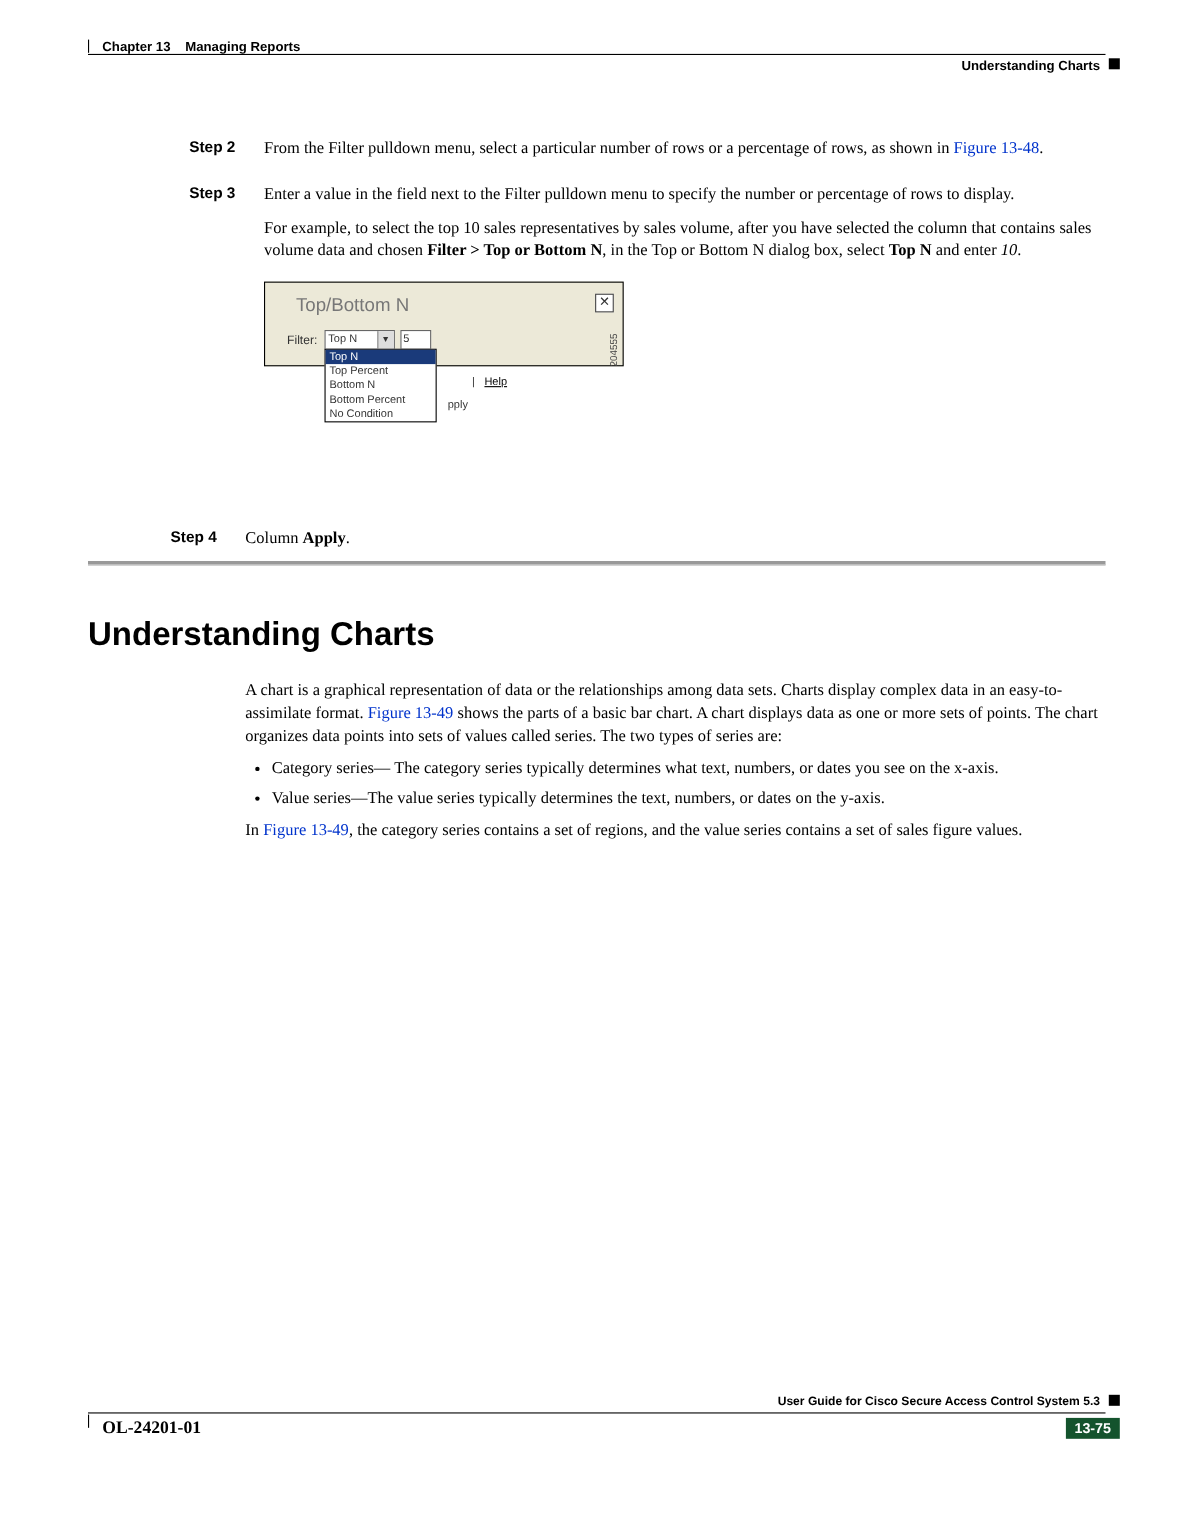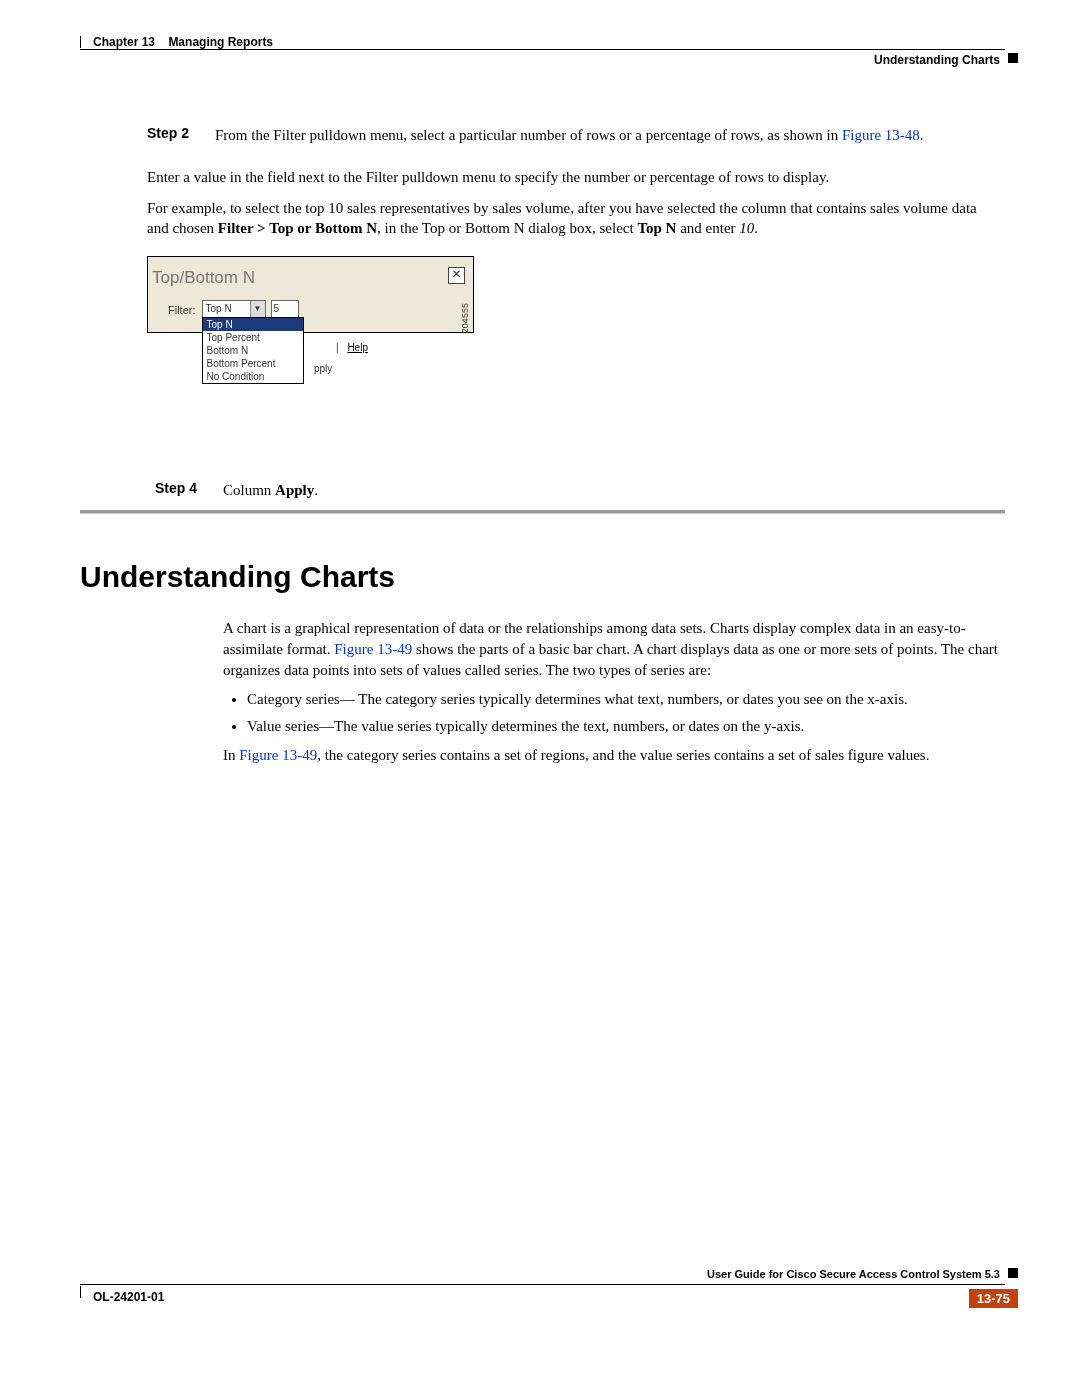--- a/index.html
+++ b/index.html
@@ -56,21 +56,21 @@
   .header-square {
     position: absolute;
     right: 62px;
     top: 53px;
     width: 10px;
     height: 10px;
     background: #000;
   }
   .steps {
     position: absolute;
-    left: 147px;
+    left: 172px;
     top: 125px;
     width: 848px;
   }
   .step-row {
     display: flex;
     margin-bottom: 12px;
   }
   .step-label {
     width: 68px;
     font-family: Arial, Helvetica, sans-serif;
@@ -107,21 +107,21 @@
   .dialog {
     width: 325px;
     background: #ece9d8;
     border: 1px solid #000;
     font-family: Tahoma, Arial, sans-serif;
     font-size: 11px;
     color: #333;
     position: relative;
   }
   .dialog-title {
-    padding: 10px 12px 6px 4px;
+    padding: 10px 12px 6px 28px;
     font-size: 17px;
     color: #777;
     font-family: Arial, sans-serif;
   }
   .dialog-close {
     position: absolute;
     right: 8px;
     top: 10px;
     width: 15px;
     height: 15px;
@@ -299,30 +299,30 @@
     left: 80px;
     top: 1286px;
     width: 1px;
     height: 12px;
     background: #000;
   }
   .footer-ol {
     position: absolute;
     left: 93px;
     top: 1290px;
-    font-family: Liberation Sans, sans-serif;
-    font-weight: bold;
-    font-size: 12px;
+    font-family: Liberation Serif, serif;
+    font-weight: bold;
+    font-size: 16px;
     text-align: center;
   }
   .page-num {
     position: absolute;
     right: 62px;
     top: 1289px;
-    background: #c2410c;
+    background: #14532d;
     color: #fff;
     font-family: Arial, Helvetica, sans-serif;
     font-weight: bold;
     font-size: 13px;
     padding: 2px 8px;
   }
 </style>
 </head>
 <body>
 
@@ -341,20 +341,21 @@
     <div class="step-row">
       <div class="step-label">Step 2</div>
       <div class="step-body">
         <p>
           <span>From the Filter pulldown menu, select a particular number of rows or a percentage of rows, as shown in </span><a href="#" class="figref">Figure 13-48</a><span>.</span>
         </p>
       </div>
     </div>
 
     <div class="step-row">
+      <div class="step-label">Step 3</div>
       <div class="step-body">
         <p>Enter a value in the field next to the Filter pulldown menu to specify the number or percentage of rows to display.</p>
         <p>
           <span>For example, to select the top 10 sales representatives by sales volume, after you have selected the column that contains sales volume data and chosen </span><b>Filter &gt; Top or Bottom N</b><span>, in the Top or Bottom N dialog box, select </span><b>Top N</b><span> and enter </span><i>10</i><span>.</span>
         </p>
 
 
         <div class="dialog-wrap">
           <div class="dialog">
             <div class="dialog-title">Top/Bottom N</div>

